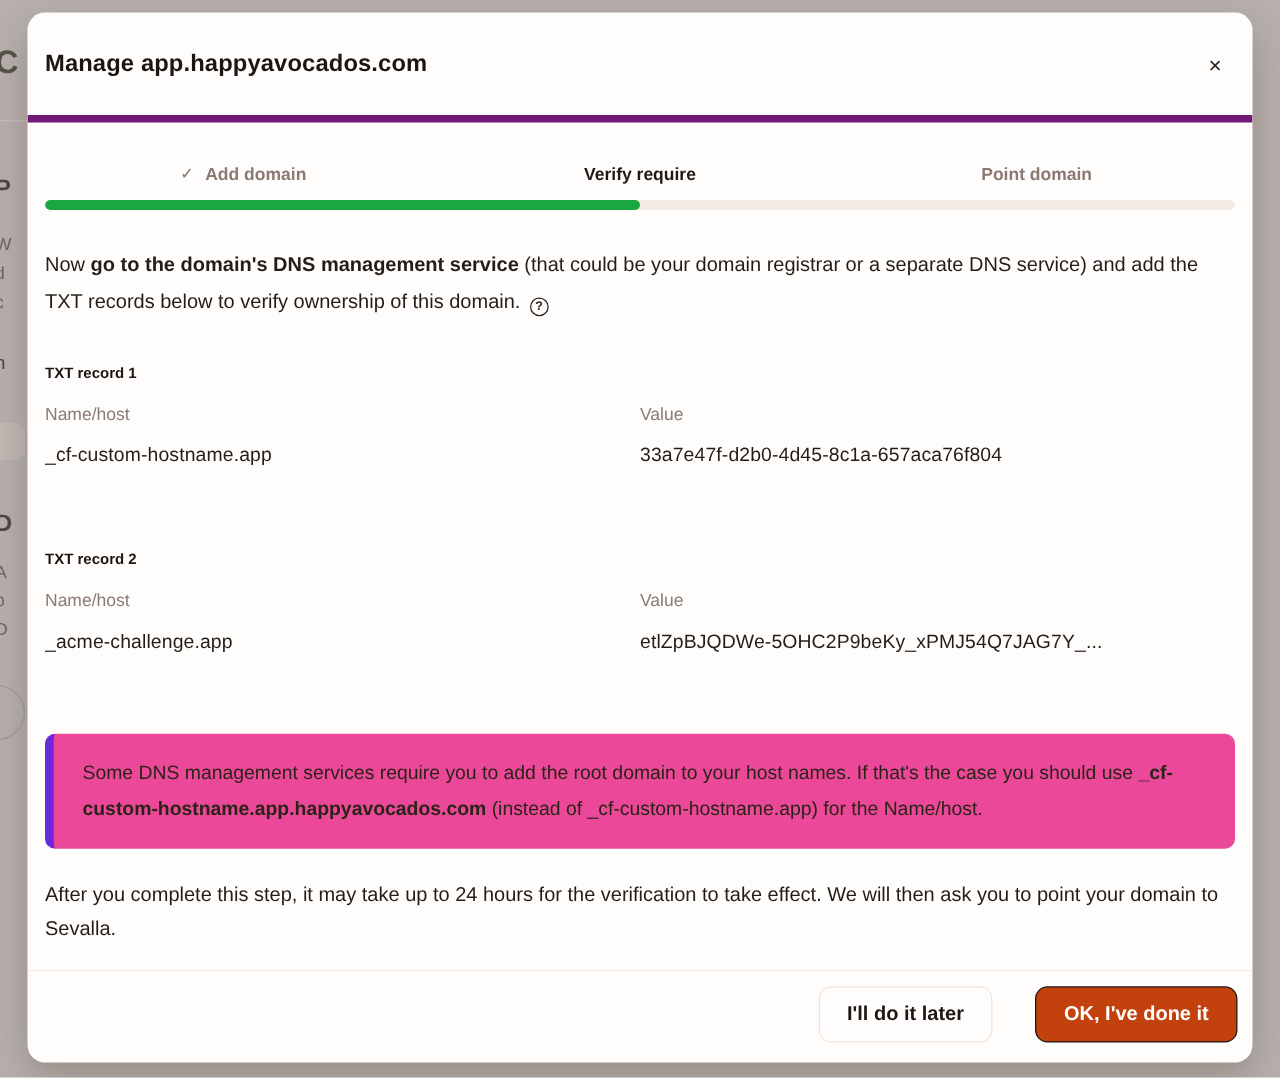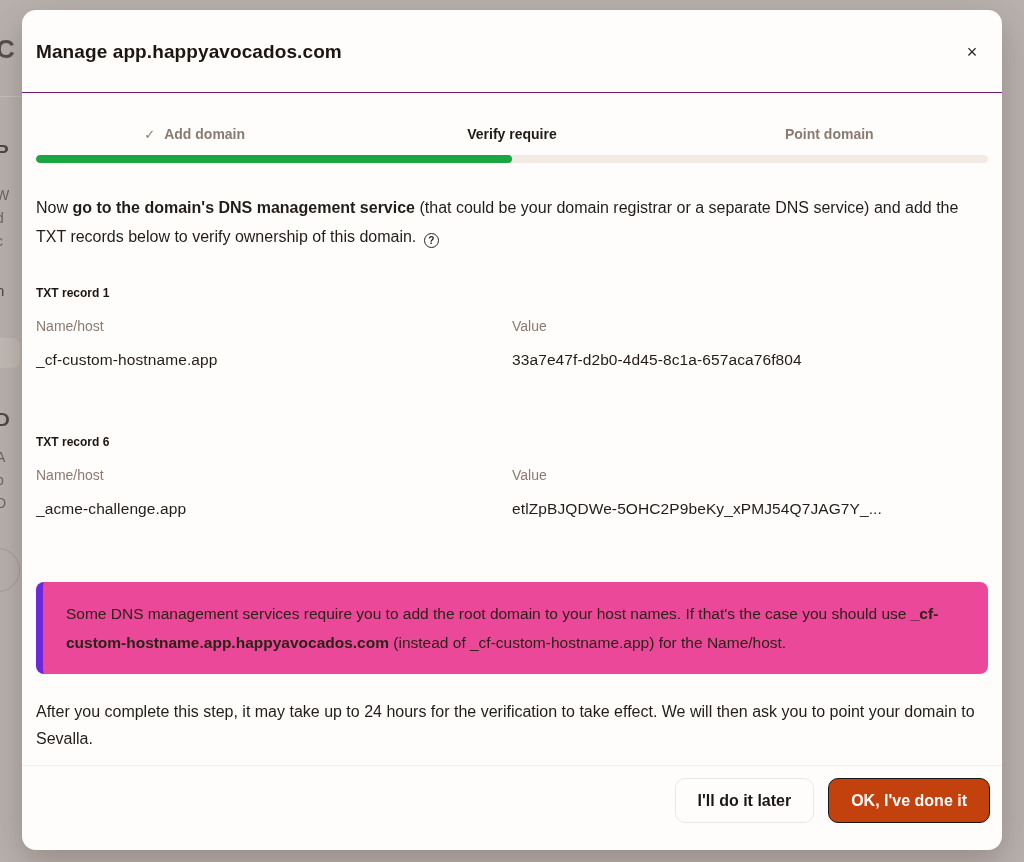--- a/index.html
+++ b/index.html
@@ -40,21 +40,21 @@
     flex-direction: column;
     overflow: hidden;
   }
 
   .modal-header {
     flex: 0 0 auto;
     display: flex;
     align-items: center;
     justify-content: space-between;
     padding: 28px 16px 26px 14px;
-    border-bottom: 1px solid #701a75;
+    border-bottom: 6px solid #701a75;
   }
   .modal-title { font-size: 19px; font-weight: 700; color: #1c1512; letter-spacing: .1px; }
   .close-btn {
     border: none; background: transparent; cursor: pointer;
     font-size: 18px; line-height: 1; color: #2a2420;
     width: 28px; height: 28px;
     display: flex; align-items: center; justify-content: center;
   }
 
   .modal-body { flex: 1 1 auto; padding: 0 14px; }
@@ -100,22 +100,22 @@
     font-size: 15.5px; line-height: 29px; color: #2b2317;
   }
 
   .outro { margin-top: 24px; font-size: 16px; line-height: 27px; color: #231d19; }
 
   
   .modal-footer {
     flex: 0 0 auto;
     margin-top: auto;
     border-top: 1px solid #f6ece7;
-    padding: 12px 12px 27px 0;
-    display: flex; justify-content: flex-end; gap: 14px;
+    padding: 12px 12px 16px 0;
+    display: flex; justify-content: flex-end; gap: 34px;
   }
   .btn {
     height: 45px; border-radius: 10px; padding: 0 22px;
     font-family: inherit; font-size: 16px; font-weight: 700; cursor: pointer;
     display: flex; align-items: center; justify-content: center;
   }
   .btn-secondary { background: #fffdfb; border: 1px solid #f0e5de; color: #1c1714; }
   .btn-primary { background: #c2410c; border: 1px solid #1b1715; color: #ffffff; }
 </style>
 </head>
@@ -169,21 +169,21 @@
       <div class="record-title">TXT record 1</div>
       <div class="record-grid">
         <div class="record-label">Name/host</div>
         <div class="record-label">Value</div>
         <div class="record-value">_cf-custom-hostname.app</div>
         <div class="record-value">33a7e47f-d2b0-4d45-8c1a-657aca76f804</div>
       </div>
     </div>
 
     <div class="record record-2">
-      <div class="record-title">TXT record 6</div>
+      <div class="record-title">TXT record 2</div>
       <div class="record-grid">
         <div class="record-label">Name/host</div>
         <div class="record-label">Value</div>
         <div class="record-value">_acme-challenge.app</div>
         <div class="record-value">etlZpBJQDWe-5OHC2P9beKy_xPMJ54Q7JAG7Y_...</div>
       </div>
     </div>
 
     <div class="note"><span>Some DNS management services require you to add the root domain to your host names. If that's the case you should use </span><b>_cf-custom-hostname.app.happyavocados.com</b><span> (instead of _cf-custom-hostname.app) for the Name/host.</span></div>
 

